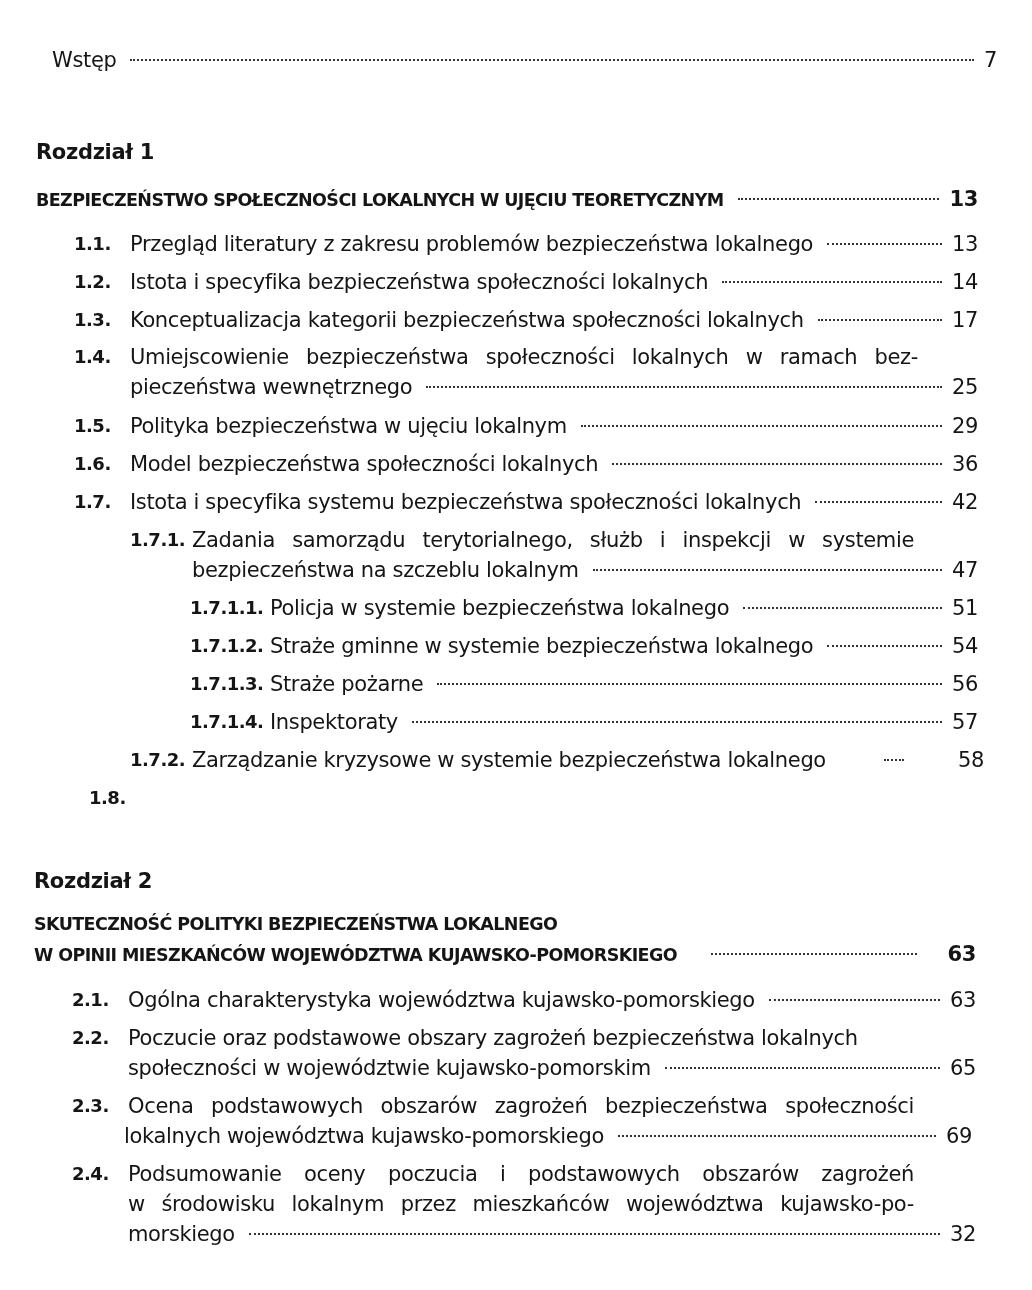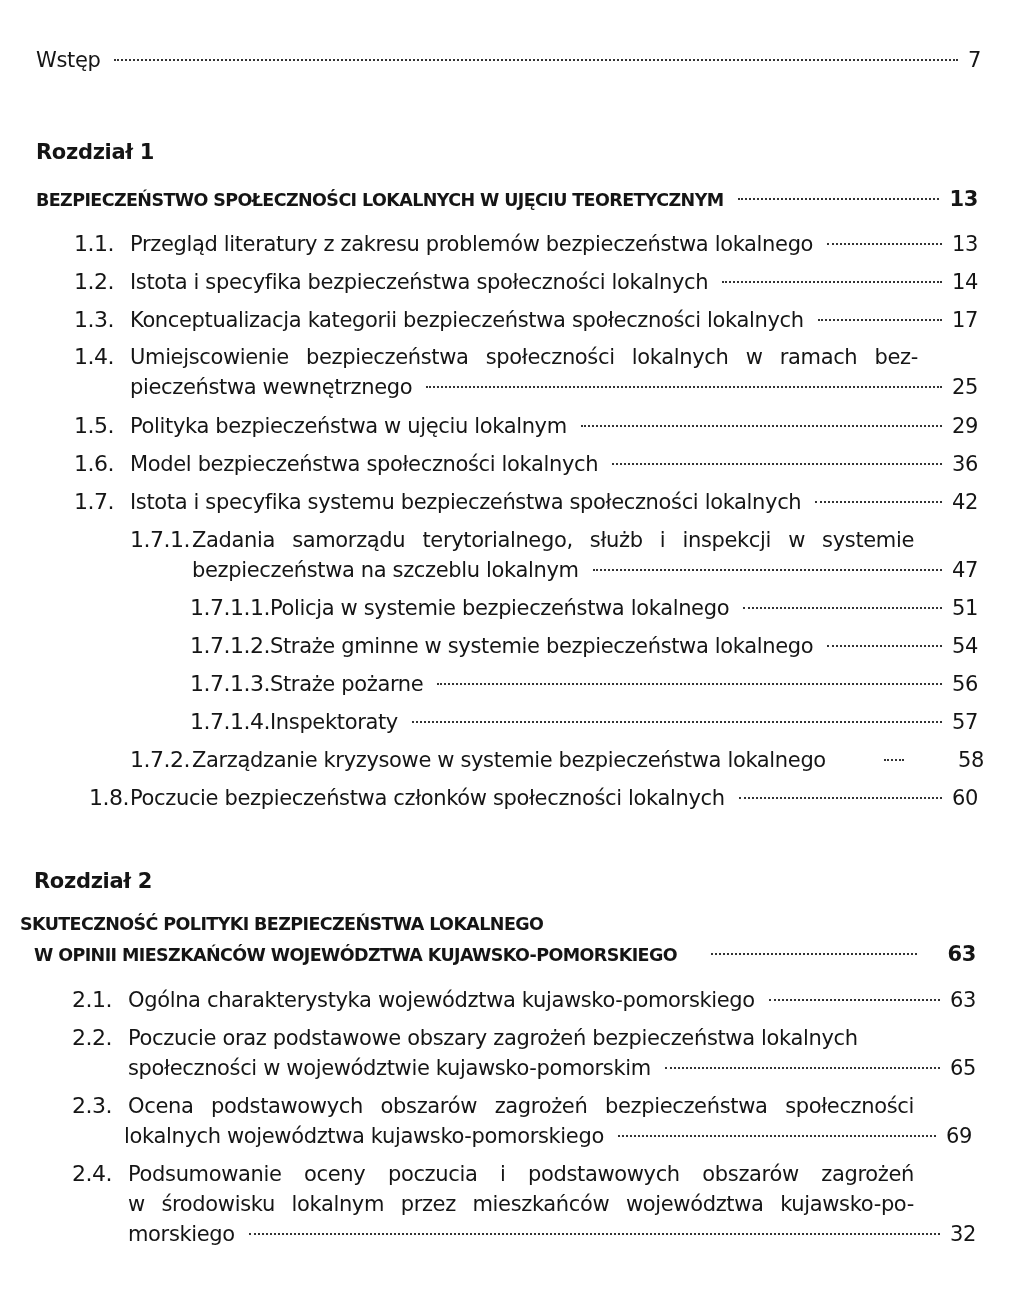--- a/index.html
+++ b/index.html
@@ -37,24 +37,25 @@
     border-bottom: 2px dotted #333;
     transform: translateY(-6px);
     min-width: 20px;
   }
   .toc-line .page-num {
     flex: 0 0 auto;
     text-align: right;
   }
   .num {
     position: absolute;
-    font-size: 22px;
+    font-size: 18px;
     letter-spacing: -0.5px;
     line-height: 30px;
     white-space: nowrap;
+    font-weight: bold;
   }
   .wrap-text {
     position: absolute;
     font-size: 21px;
     letter-spacing: -0.35px;
     line-height: 30px;
     white-space: nowrap;
   }
   .justify { text-align: justify; text-align-last: justify; white-space: normal; }
   .chapter-label {
@@ -72,21 +73,21 @@
     line-height: 30px;
     white-space: nowrap;
   }
   .bold { font-weight: bold; }
 </style>
 </head>
 <body>
 
 <div class="page">
 
-  <div class="toc-line" style="left:36px; top:45px; width:945px;">
+  <div class="toc-line" style="left:52px; top:45px; width:945px;">
     <span class="text">Wstęp</span>
     <span class="dots"></span>
     <span class="page-num">7</span>
   </div>
 
   <div class="chapter-label" style="left:36px; top:137px;">Rozdział 1</div>
 
   <div class="toc-line" style="left:36px; top:184px; width:942px;">
     <span class="text" style="font-weight:bold; font-size:17.5px; letter-spacing:-0.6px;">BEZPIECZEŃSTWO SPOŁECZNOŚCI LOKALNYCH W UJĘCIU TEORETYCZNYM</span>
     <span class="dots"></span>
@@ -180,29 +181,24 @@
   </div>
 
   <span class="num" style="left:130px; top:745px;">1.7.2.</span>
   <div class="toc-line" style="left:192px; top:745px; width:786px;gap:44px;">
     <span class="text">Zarządzanie kryzysowe w systemie bezpieczeństwa lokalnego</span>
     <span class="dots"></span>
     <span class="page-num">58</span>
   </div>
 
   <span class="num" style="left:89px; top:783px;">1.8.</span>
-  <div class="toc-line" style="left:130px; top:783px; width:848px;">
-    <span class="text">Poczucie bezpieczeństwa członków społeczności lokalnych</span>
-    <span class="dots"></span>
-    <span class="page-num">60</span>
-  </div>
 
   <div class="chapter-label" style="left:34px; top:866px;">Rozdział 2</div>
 
-  <div class="chapter-title" style="left:20px; top:909px;">SKUTECZNOŚĆ POLITYKI BEZPIECZEŃSTWA LOKALNEGO</div>
+  <div class="chapter-title" style="left:34px; top:909px;">SKUTECZNOŚĆ POLITYKI BEZPIECZEŃSTWA LOKALNEGO</div>
   <div class="toc-line" style="left:34px; top:939px; width:942px;gap:20px;">
     <span class="text" style="font-weight:bold; font-size:17.5px; letter-spacing:-0.6px;">W OPINII MIESZKAŃCÓW WOJEWÓDZTWA KUJAWSKO-POMORSKIEGO</span>
     <span class="dots"></span>
     <span class="page-num bold">63</span>
   </div>
 
   <span class="num" style="left:72px; top:985px;">2.1.</span>
   <div class="toc-line" style="left:128px; top:985px; width:848px;">
     <span class="text">Ogólna charakterystyka województwa kujawsko-pomorskiego</span>
     <span class="dots"></span>

